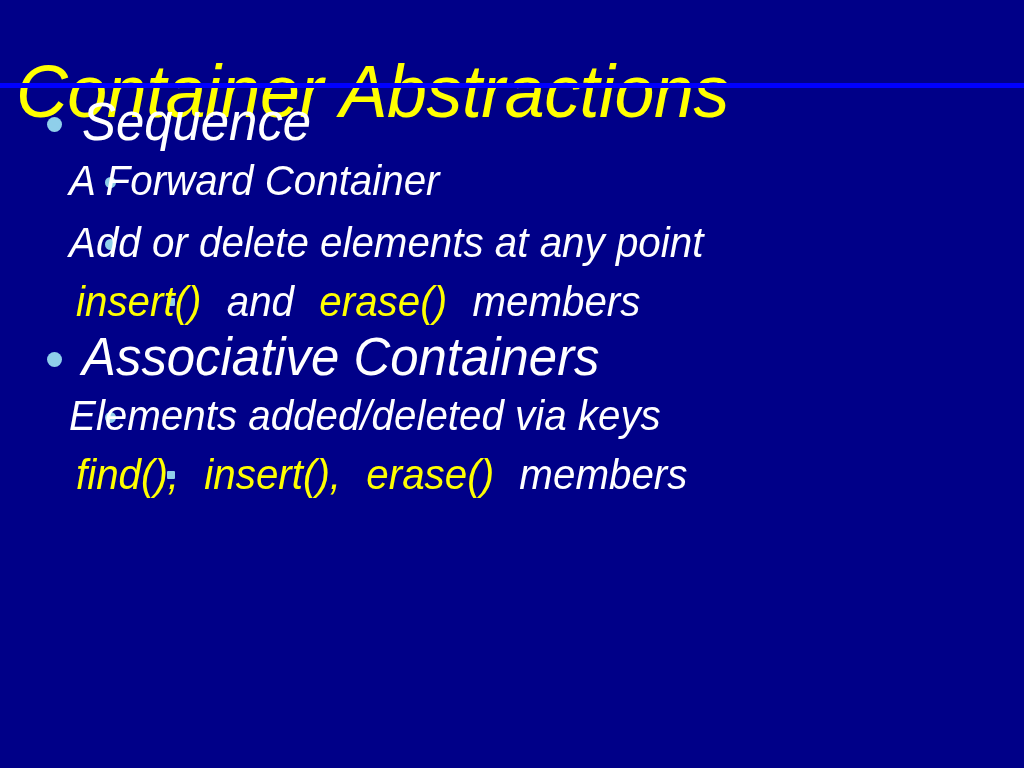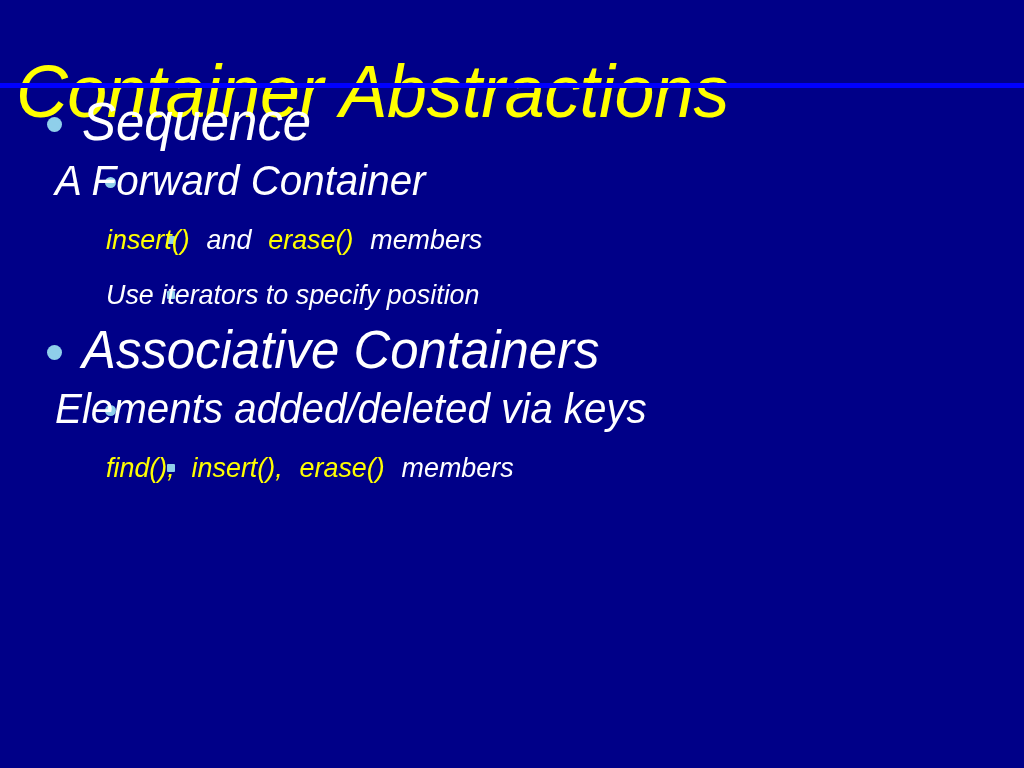--- a/index.html
+++ b/index.html
@@ -84,36 +84,36 @@
     width: 15px;
     height: 15px;
     border-radius: 50%;
     background: #8FCFEA;
   }
 
   
   .lvl2 {
     font-size: 42px;
     line-height: 62px;
-    padding-left: 55px;
+    padding-left: 69px;
   }
   .lvl2 .marker {
     left: 105px;
     top: 27px;
     width: 11px;
     height: 11px;
     border-radius: 50%;
     background: #8FCFEA;
   }
 
   
   .lvl3 {
-    font-size: 28px;
+    font-size: 42px;
     line-height: 55px;
-    padding-left: 106px;
+    padding-left: 76px;
   }
   .lvl3 .marker {
     left: 167px;
     top: 24px;
     width: 8px;
     height: 8px;
     border-radius: 1px;
     background: #8FCFEA;
   }
 
@@ -140,32 +140,32 @@
       <span class="marker"></span>
       <span class="txt">Sequence</span>
     </div>
 
     <div class="bullet lvl2">
       <span class="marker"></span>
       <span class="txt">A Forward Container</span>
     </div>
 
 
+    <div class="bullet lvl2">
+      <span class="marker"></span>
+      <span class="txt">Add or delete elements at any point</span>
+    </div>
 
     <div class="bullet lvl3">
       <span class="marker"></span>
       <span class="txt"><span class="code">insert()</span><span class="sp"></span> <span>and</span><span class="sp"></span>
         <span class="code">erase()</span><span class="sp"></span>
         <span>members</span></span>
     </div>
 
-    <div class="bullet lvl3">
-      <span class="marker"></span>
-      <span class="txt">Use iterators to specify position</span>
-    </div>
 
     <div class="bullet lvl1">
       <span class="marker"></span>
       <span class="txt">Associative Containers</span>
     </div>
 
 
     <div class="bullet lvl2">
       <span class="marker"></span>
       <span class="txt">Elements added/deleted via keys</span>

